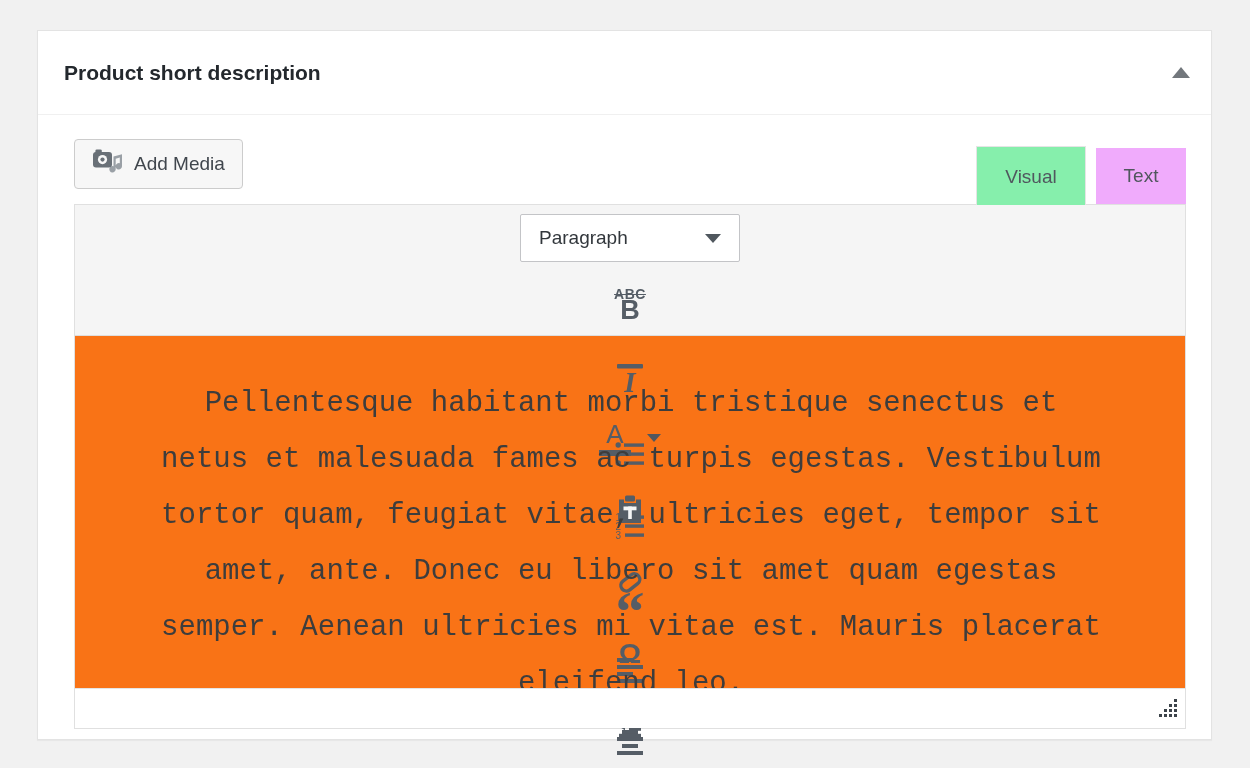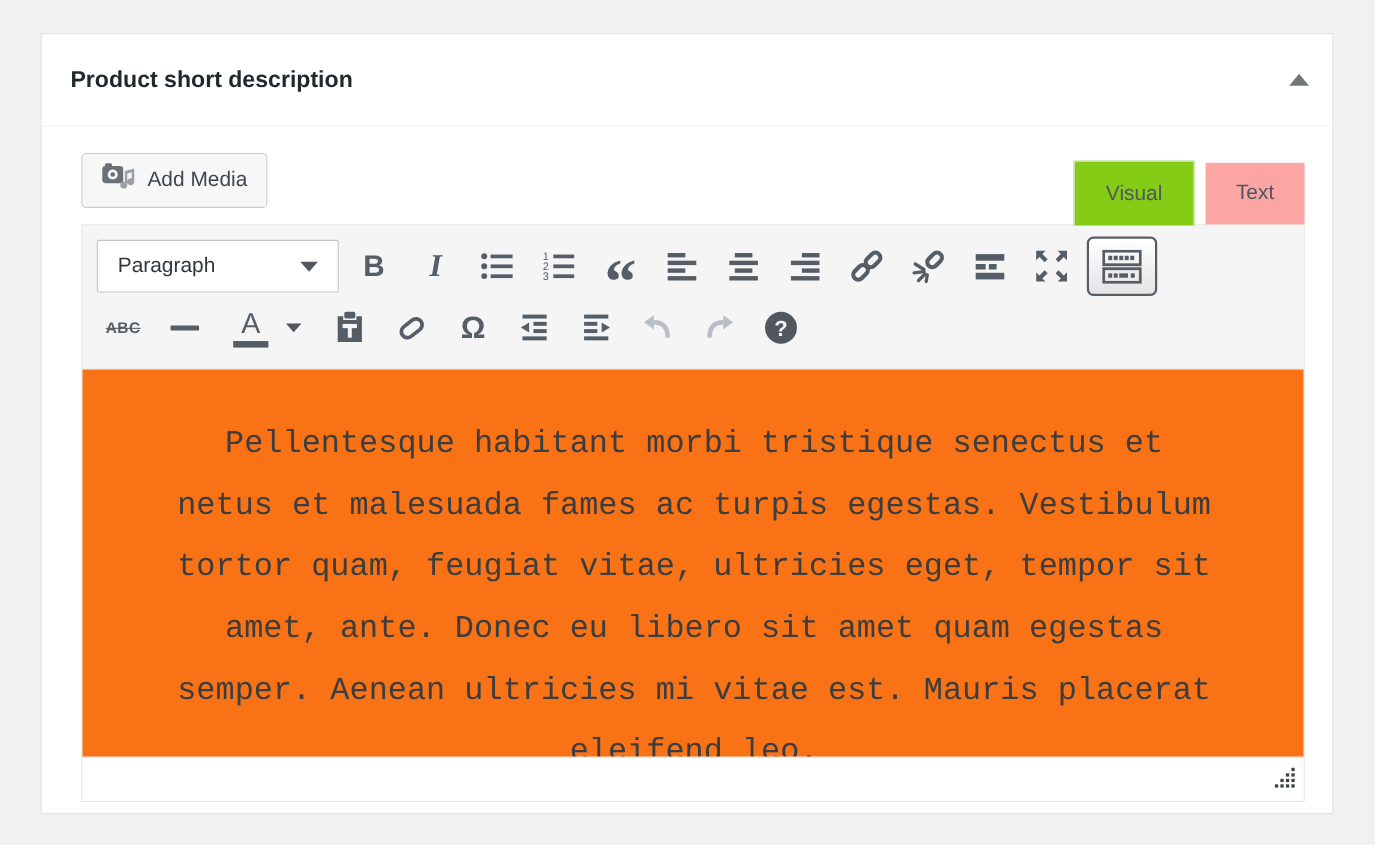--- a/index.html
+++ b/index.html
@@ -55,41 +55,41 @@
     position:absolute; right:0; bottom:0;
     display:flex; align-items:flex-end; gap:10px;
   }
   .switch-tab {
     text-align:center; font-size:19px; color:#50575e;
     cursor:pointer; border:none;
     font-family:"Liberation Sans", sans-serif;
   }
   .switch-tab.active {
     width:110px; height:59px; line-height:57px;
-    background:#84cc16;
+    background:#86efac;
     border:1px solid #e5e5e5; border-bottom:none;
     margin-bottom:-1px;
   }
   .switch-tab.inactive {
     width:90px; height:56px; line-height:56px;
-    background:#fca5a5;
+    background:#f0abfc;
   }
 
   
   .editor-container {
     position:relative; z-index:2;
     border:1px solid #e0e0e0;
     background:#fff;
   }
   .mce-toolbar-grp {
     background:#f5f5f5;
     border-bottom:1px solid #dedede;
     padding:9px 13px;
   }
-  .mce-row { display:flex; align-items:center; height:56px; gap:8px; }
+  .mce-row { display:flex; align-items:center; height:56px; gap:24px;flex-direction:column; }
   .mce-btn {
     width:48px; height:48px; flex:0 0 auto;
     display:flex; align-items:center; justify-content:center;
     background:transparent; border:none; border-radius:3px;
     cursor:pointer; padding:0;
   }
   .mce-btn svg { display:block; }
   .ico { fill:#555d66; }
   .ico-stroke { stroke:#555d66; fill:none; }
   .mce-txt { font-size:27px; font-weight:bold; color:#555d66; font-family:"Liberation Sans",sans-serif; }

